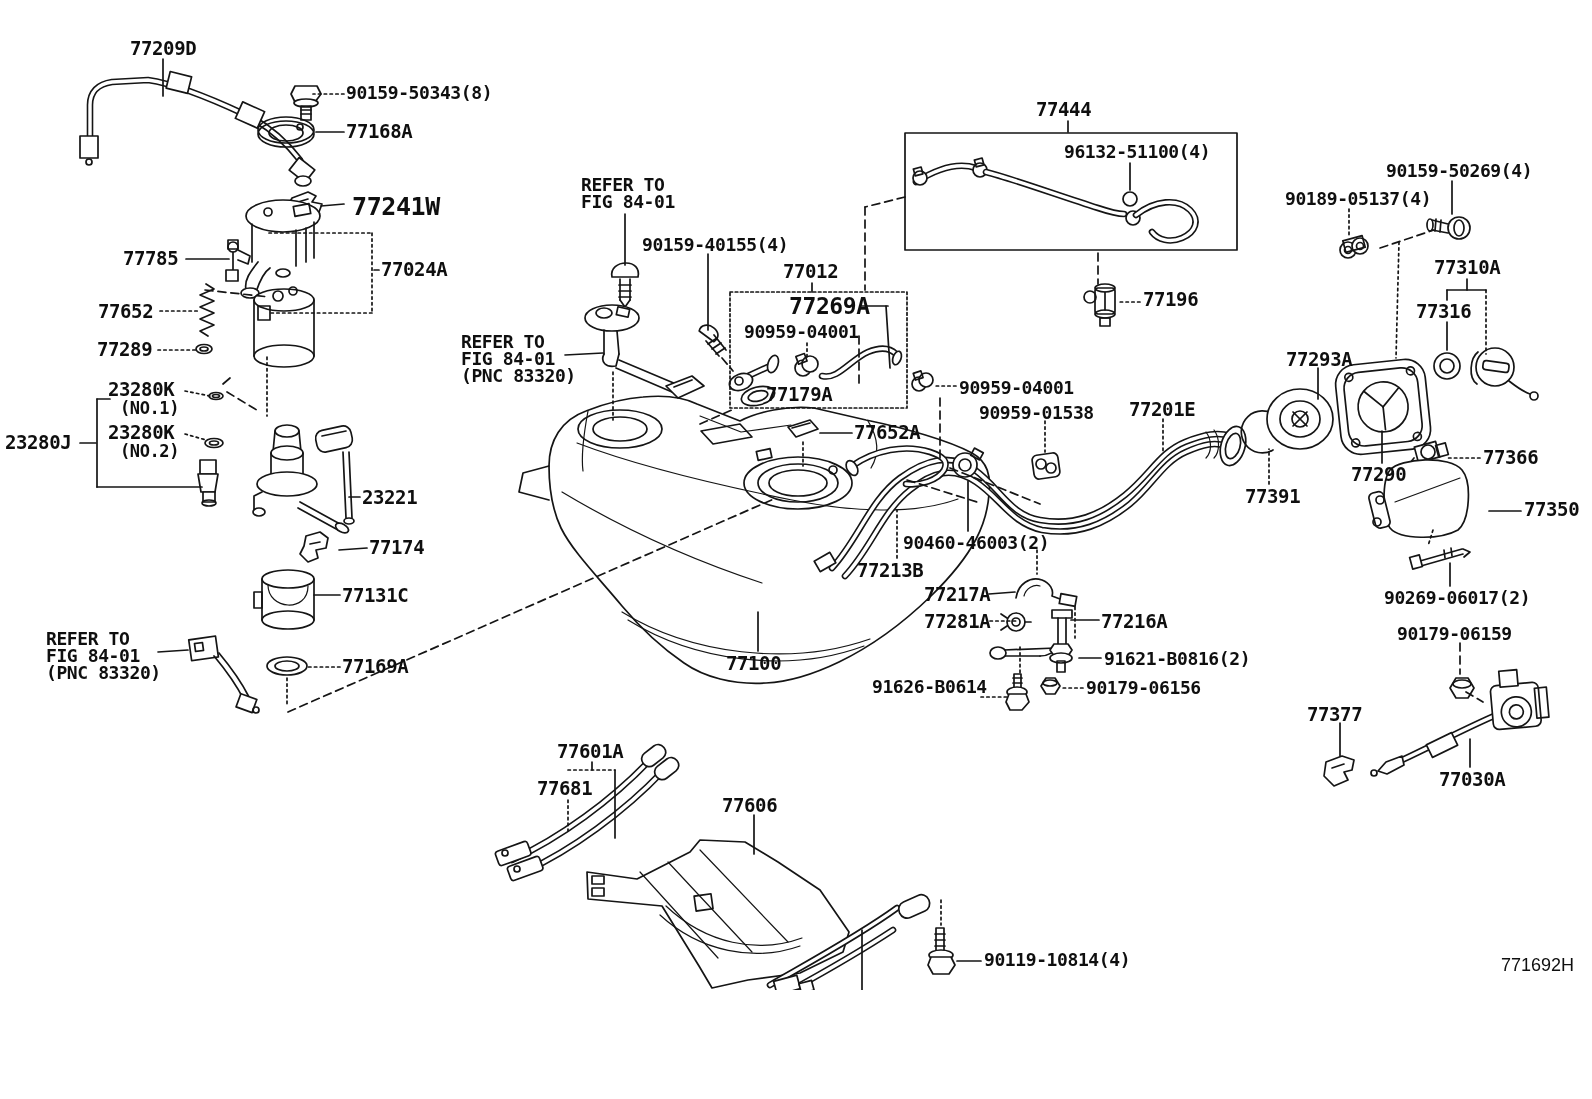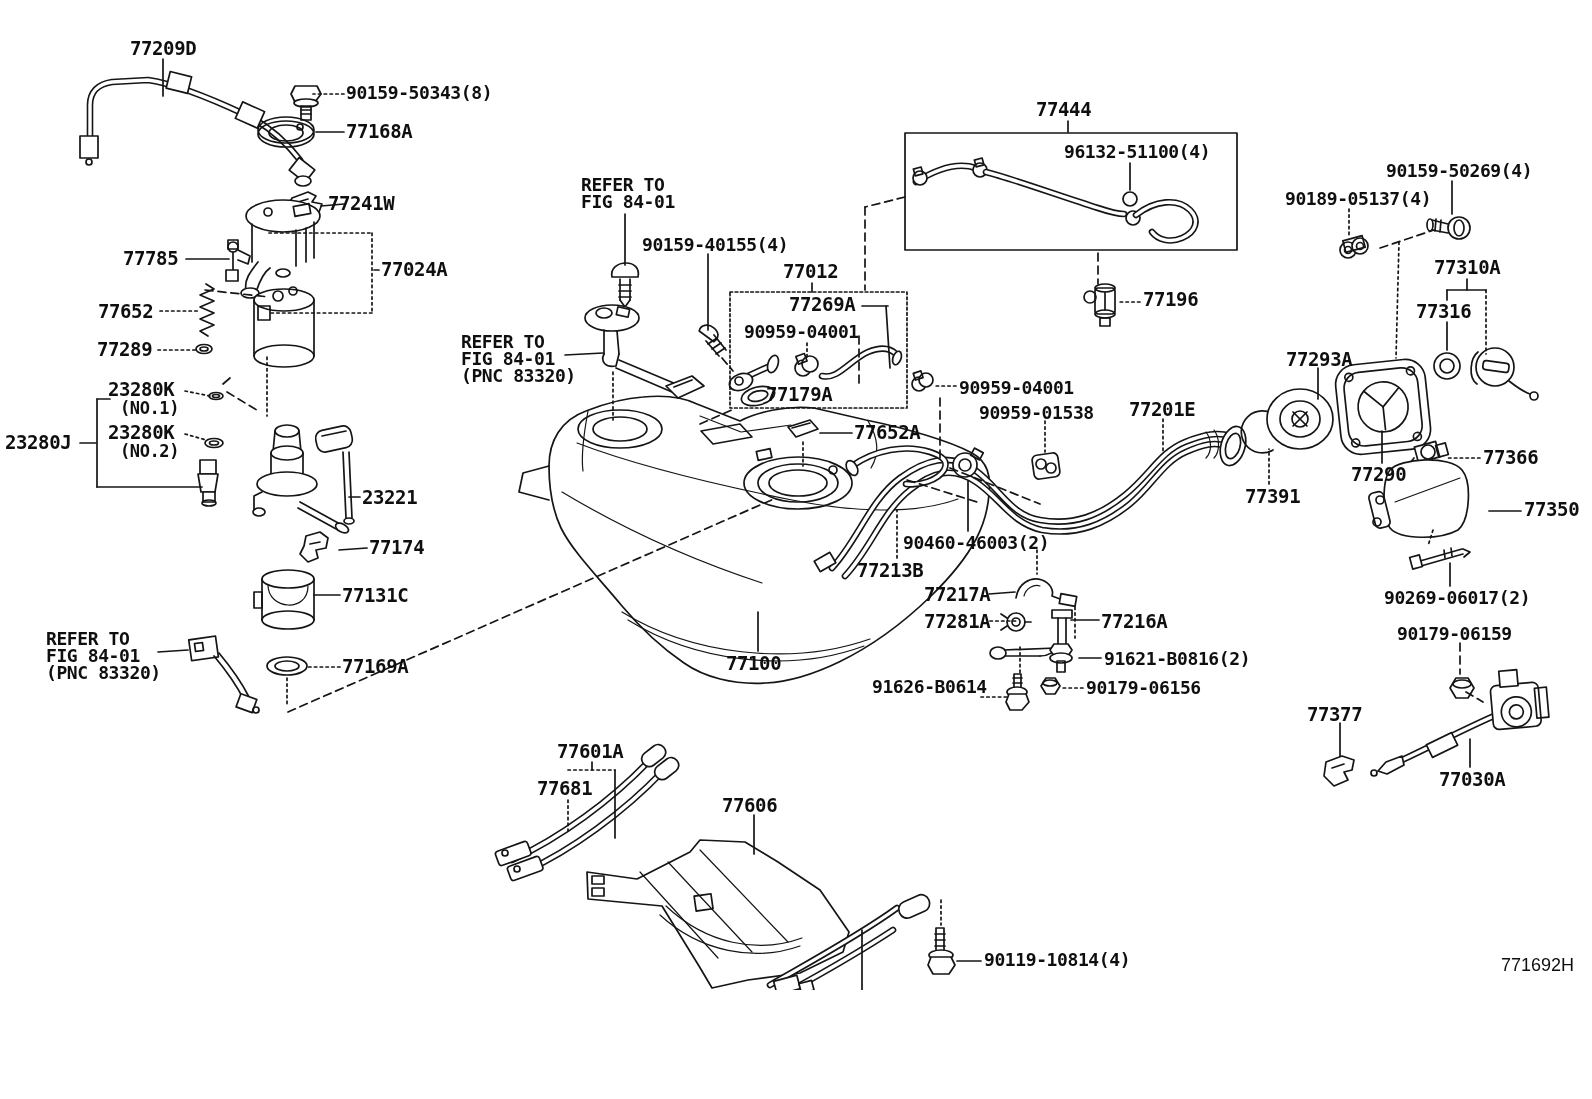--- a/index.html
+++ b/index.html
@@ -569,42 +569,42 @@
         <line x1="1020" y1="647" x2="1020" y2="673" stroke="#151515" stroke-width="1.7" stroke-linecap="round" stroke-dasharray="2.4 3.4"></line>
         <line x1="1466" y1="692" x2="1483" y2="702" stroke="#151515" stroke-width="1.7" stroke-linecap="round" stroke-dasharray="8 5"></line>
         <line x1="1433" y1="530" x2="1428" y2="546" stroke="#151515" stroke-width="1.7" stroke-linecap="round" stroke-dasharray="2.4 3.4"></line>
       </g>
 </svg>
 
 <div id="labels">
       <div class="plbl" style="left: 130px; top: 39px; font-size: 19px;">77209D</div>
       <div class="plbl" style="left: 346px; top: 84px; font-size: 18px;">90159-50343(8)</div>
       <div class="plbl" style="left: 346px; top: 122px; font-size: 19px;">77168A</div>
-      <div class="plbl" style="left: 328px; top: 194px; font-size: 19px;">77241W</div>
+      <div class="plbl" style="left: 352px; top: 194px; font-size: 25px;">77241W</div>
       <div class="plbl" style="left: 123px; top: 249px; font-size: 19px;">77785</div>
       <div class="plbl" style="left: 381px; top: 260px; font-size: 19px;">77024A</div>
       <div class="plbl" style="left: 98px; top: 302px; font-size: 19px;">77652</div>
       <div class="plbl" style="left: 97px; top: 340px; font-size: 19px;">77289</div>
       <div class="plbl" style="left: 108px; top: 380px; font-size: 19px;">23280K</div>
       <div class="plbl" style="left: 120px; top: 400px; font-size: 17px;">(NO.1)</div>
       <div class="plbl" style="left: 5px; top: 433px; font-size: 19px;">23280J</div>
       <div class="plbl" style="left: 108px; top: 423px; font-size: 19px;">23280K</div>
       <div class="plbl" style="left: 120px; top: 443px; font-size: 17px;">(NO.2)</div>
       <div class="plbl" style="left: 362px; top: 488px; font-size: 19px;">23221</div>
       <div class="plbl" style="left: 369px; top: 538px; font-size: 19px;">77174</div>
       <div class="plbl" style="left: 342px; top: 586px; font-size: 19px;">77131C</div>
       <div class="plbl" style="left: 46px; top: 630px; font-size: 18px;">REFER TO</div>
       <div class="plbl" style="left: 46px; top: 647px; font-size: 18px;">FIG 84-01</div>
       <div class="plbl" style="left: 46px; top: 664px; font-size: 18px;">(PNC 83320)</div>
       <div class="plbl" style="left: 342px; top: 657px; font-size: 19px;">77169A</div>
       <div class="plbl" style="left: 581px; top: 176px; font-size: 18px;">REFER TO</div>
       <div class="plbl" style="left: 581px; top: 193px; font-size: 18px;">FIG 84-01</div>
       <div class="plbl" style="left: 642px; top: 236px; font-size: 18px;">90159-40155(4)</div>
       <div class="plbl" style="left: 783px; top: 262px; font-size: 19px;">77012</div>
-      <div class="plbl" style="left: 789px; top: 295px; font-size: 19px;">77269A</div>
+      <div class="plbl" style="left: 789px; top: 295px; font-size: 23px;">77269A</div>
       <div class="plbl" style="left: 744px; top: 323px; font-size: 18px;">90959-04001</div>
       <div class="plbl" style="left: 461px; top: 333px; font-size: 18px;">REFER TO</div>
       <div class="plbl" style="left: 461px; top: 350px; font-size: 18px;">FIG 84-01</div>
       <div class="plbl" style="left: 461px; top: 367px; font-size: 18px;">(PNC 83320)</div>
       <div class="plbl" style="left: 766px; top: 385px; font-size: 19px;">77179A</div>
       <div class="plbl" style="left: 854px; top: 423px; font-size: 19px;">77652A</div>
       <div class="plbl" style="left: 1036px; top: 100px; font-size: 19px;">77444</div>
       <div class="plbl" style="left: 1064px; top: 143px; font-size: 18px;">96132-51100(4)</div>
       <div class="plbl" style="left: 1143px; top: 290px; font-size: 19px;">77196</div>
       <div class="plbl" style="left: 1386px; top: 162px; font-size: 18px;">90159-50269(4)</div>

